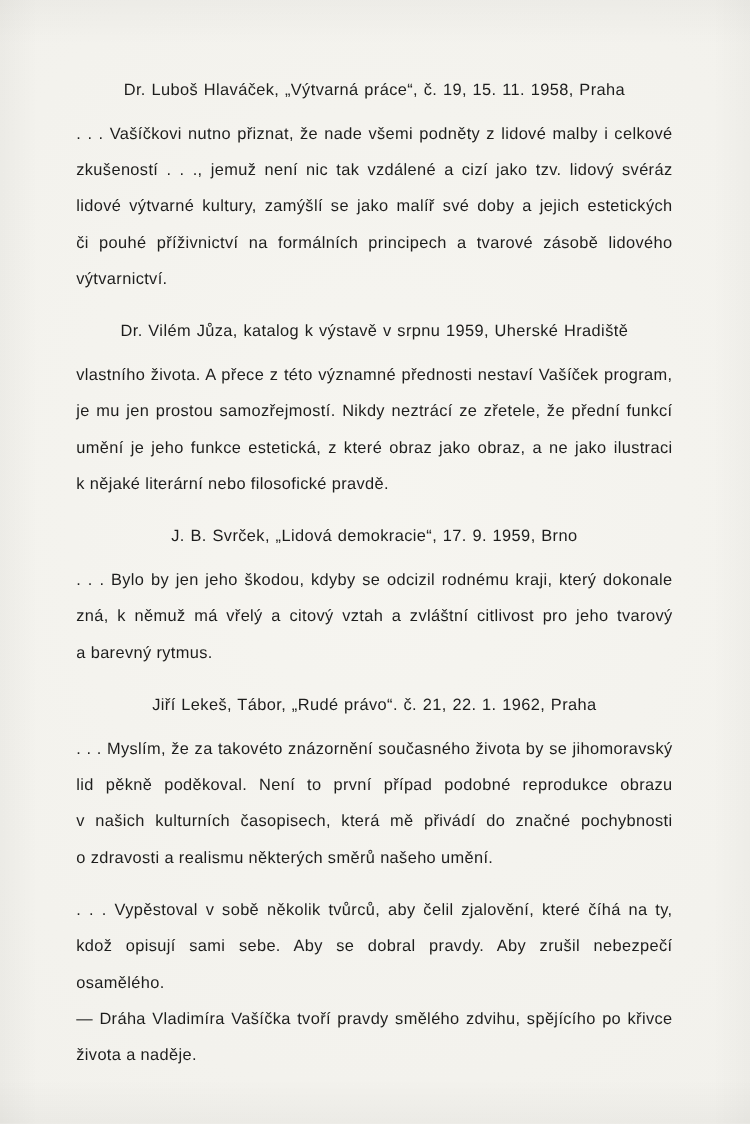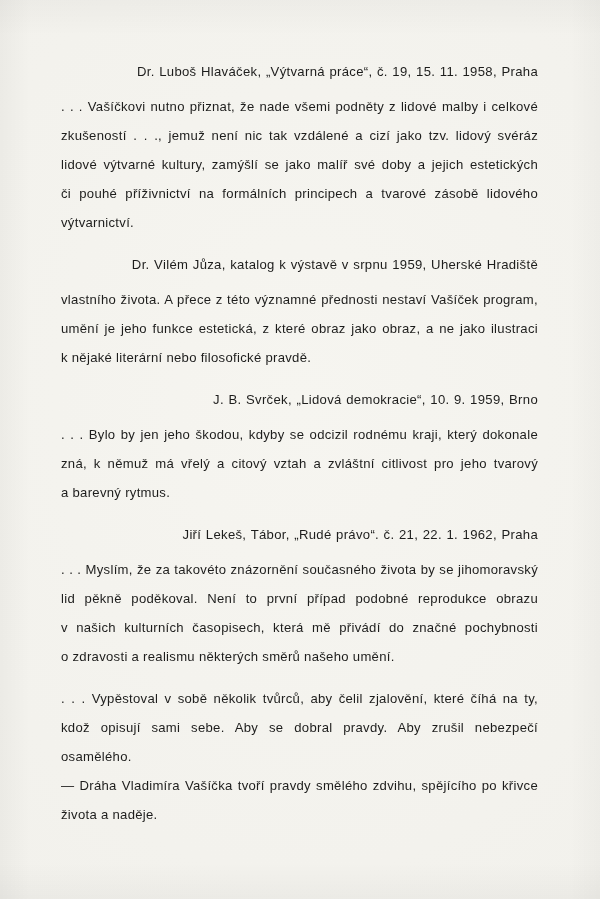--- a/index.html
+++ b/index.html
@@ -43,21 +43,21 @@
 
   .block {
     margin-bottom: 13px;
   }
   .block:last-child { margin-bottom: 0; }
 
   .heading {
     font-size: 13.1px;
     line-height: 29px;
     color: #1d1d1c;
-    text-align: right;
+    text-align: center;
     letter-spacing: 0.32px;
     word-spacing: 0.6px;
     margin: 0 0 6px 0;
     white-space: nowrap;
   }
 
   .quote {
     font-size: 13.1px;
     line-height: 29px;
     color: #1d1d1c;
@@ -95,26 +95,27 @@
         <span class="ln">zkušeností . . ., jemuž není nic tak vzdálené a cizí jako tzv. lidový svéráz</span>
         <span class="ln">lidové výtvarné kultury, zamýšlí se jako malíř své doby a jejich estetických</span>
         <span class="ln">či pouhé příživnictví na formálních principech a tvarové zásobě lidového</span>
         <span class="ln last">výtvarnictví.</span>
       </p>
     </div>
     <div class="block">
       <p class="heading">Dr. Vilém Jůza, katalog k výstavě v srpnu 1959, Uherské Hradiště</p>
       <p class="quote">
         <span class="ln">vlastního života. A přece z této významné přednosti nestaví Vašíček program,</span>
+        <span class="ln">je mu jen prostou samozřejmostí. Nikdy neztrácí ze zřetele, že přední funkcí</span>
         <span class="ln">umění je jeho funkce estetická, z které obraz jako obraz, a ne jako ilustraci</span>
         <span class="ln last">k nějaké literární nebo filosofické pravdě.</span>
       </p>
     </div>
     <div class="block">
-      <p class="heading">J. B. Svrček, „Lidová demokracie“, 10. 9. 1959, Brno</p>
+      <p class="heading">J. B. Svrček, „Lidová demokracie“, 17. 9. 1959, Brno</p>
       <p class="quote">
         <span class="ln">. . . Bylo by jen jeho škodou, kdyby se odcizil rodnému kraji, který dokonale</span>
         <span class="ln">zná, k němuž má vřelý a citový vztah a zvláštní citlivost pro jeho tvarový</span>
         <span class="ln last">a barevný rytmus.</span>
       </p>
     </div>
     <div class="block">
       <p class="heading">Jiří Lekeš, Tábor, „Rudé právo“. č. 21, 22. 1. 1962, Praha</p>
       <p class="quote">
         <span class="ln">. . . Myslím, že za takovéto znázornění současného života by se jihomoravský</span>

